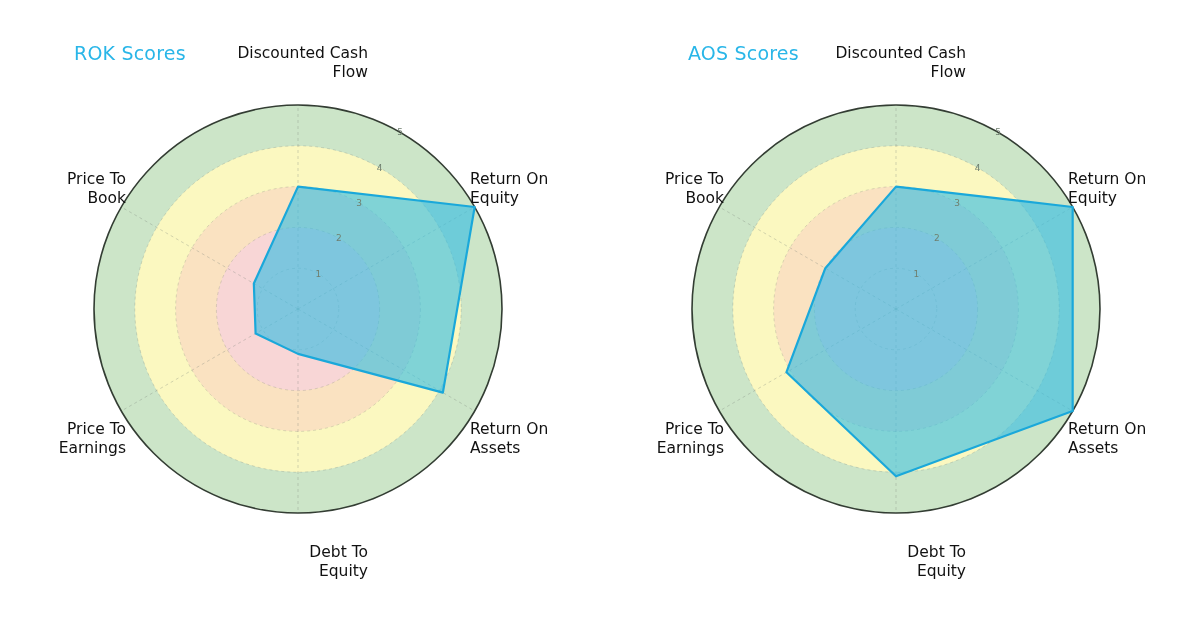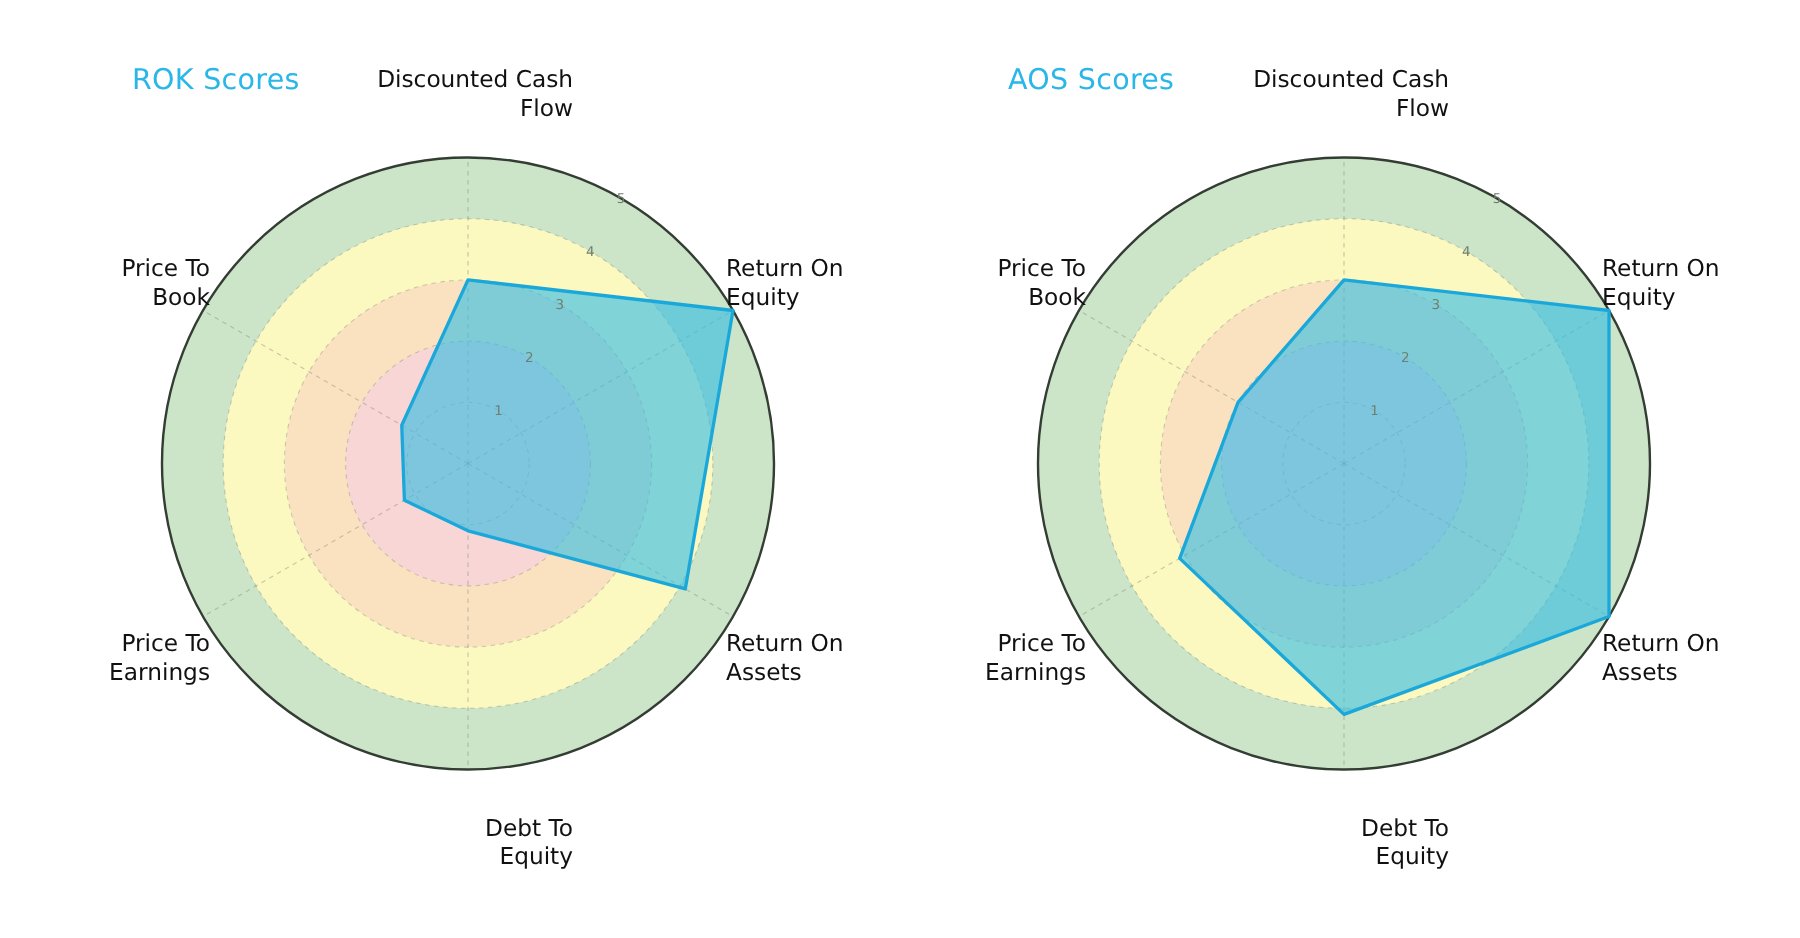--- a/index.html
+++ b/index.html
@@ -18,21 +18,21 @@
     position: relative;
     width: 1200px;
     height: 625px;
   }
   .panel {
     position: absolute;
     top: 0;
     width: 600px;
     height: 625px;
   }
-  .panel-left  { left: 16px; padding-left: 20px; }
+  .panel-left  { left: 2px; padding-left: 20px; }
   .panel-right { left: 600px; }
 
   .panel-title {
     position: absolute;
     font-family: "DejaVu Sans", sans-serif;
     font-size: 19px;
     color: #29b6e8;
     white-space: nowrap;
     letter-spacing: 0.2px;
   }
@@ -101,21 +101,21 @@
 Assets</div>
     <div class="axis-label" style="left:226px; top:543px; width:140px;">Debt To
 Equity</div>
     <div class="axis-label" style="left:14px; top:420px; width:110px; text-align:right;">Price To
 Earnings</div>
     <div class="axis-label" style="left:14px; top:170px; width:110px; text-align:right;">Price To
 Book</div>
   </div>
 
   <div class="panel panel-right">
-    <div class="panel-title" style="left:72px; top:42px;">AOS Scores</div>
+    <div class="panel-title" style="left:88px; top:42px;">AOS Scores</div>
 
     <svg class="radar-svg" id="svg-aos" viewBox="0 0 600 625">
         <circle cx="296" cy="309" r="204" fill="#cce5c8" stroke="none"></circle>
         <circle cx="296" cy="309" r="163.20000000000002" fill="#fbf8c0" stroke="none"></circle>
         <circle cx="296" cy="309" r="122.39999999999999" fill="#fae2c1" stroke="none"></circle>
         <circle cx="296" cy="309" r="81.60000000000001" fill="#f8d6d6" stroke="none"></circle>
         <circle cx="296" cy="309" r="40.800000000000004" fill="none" stroke="rgba(120,130,120,0.38)" stroke-width="0.7" stroke-dasharray="3,3"></circle>
         <circle cx="296" cy="309" r="81.60000000000001" fill="none" stroke="rgba(120,130,120,0.38)" stroke-width="0.7" stroke-dasharray="3,3"></circle>
         <circle cx="296" cy="309" r="122.39999999999999" fill="none" stroke="rgba(120,130,120,0.38)" stroke-width="0.7" stroke-dasharray="3,3"></circle>
         <circle cx="296" cy="309" r="163.20000000000002" fill="none" stroke="rgba(120,130,120,0.38)" stroke-width="0.7" stroke-dasharray="3,3"></circle>

